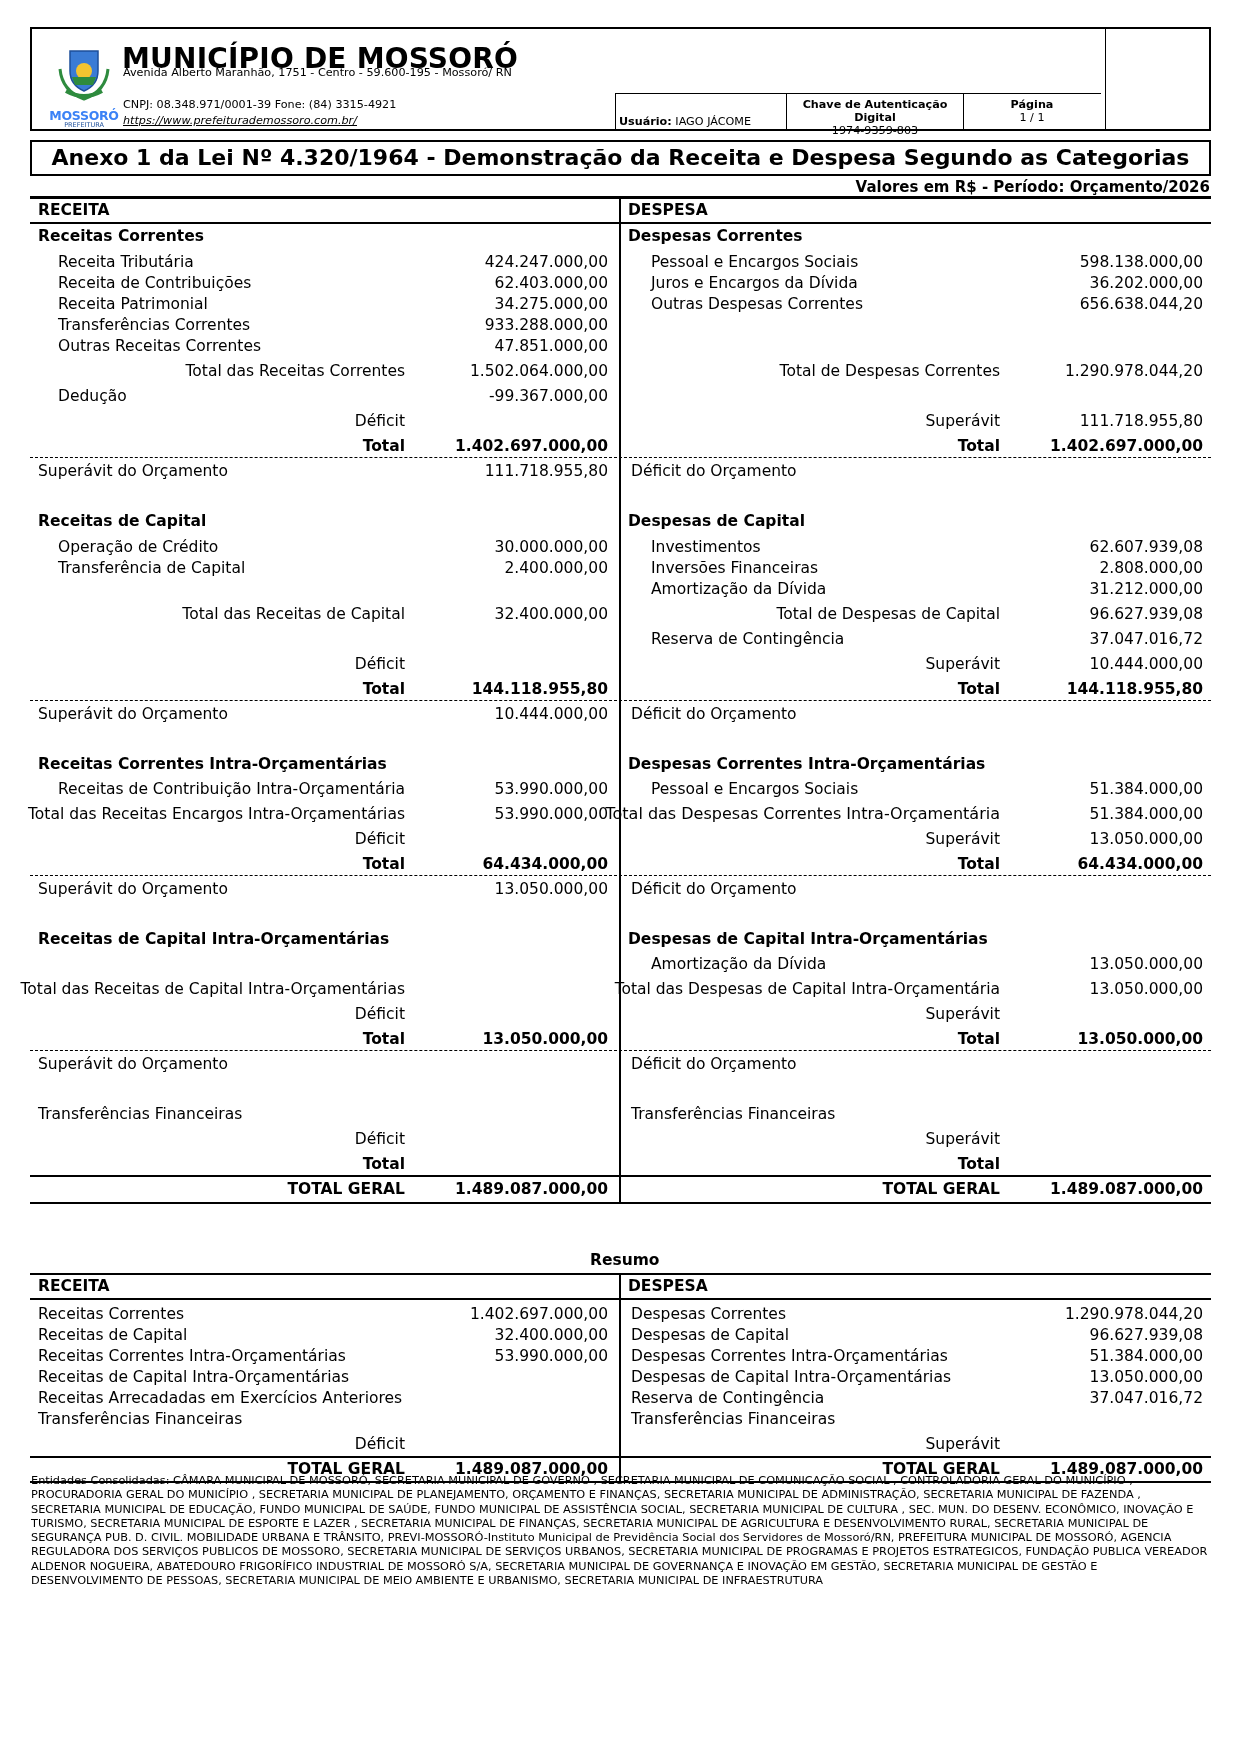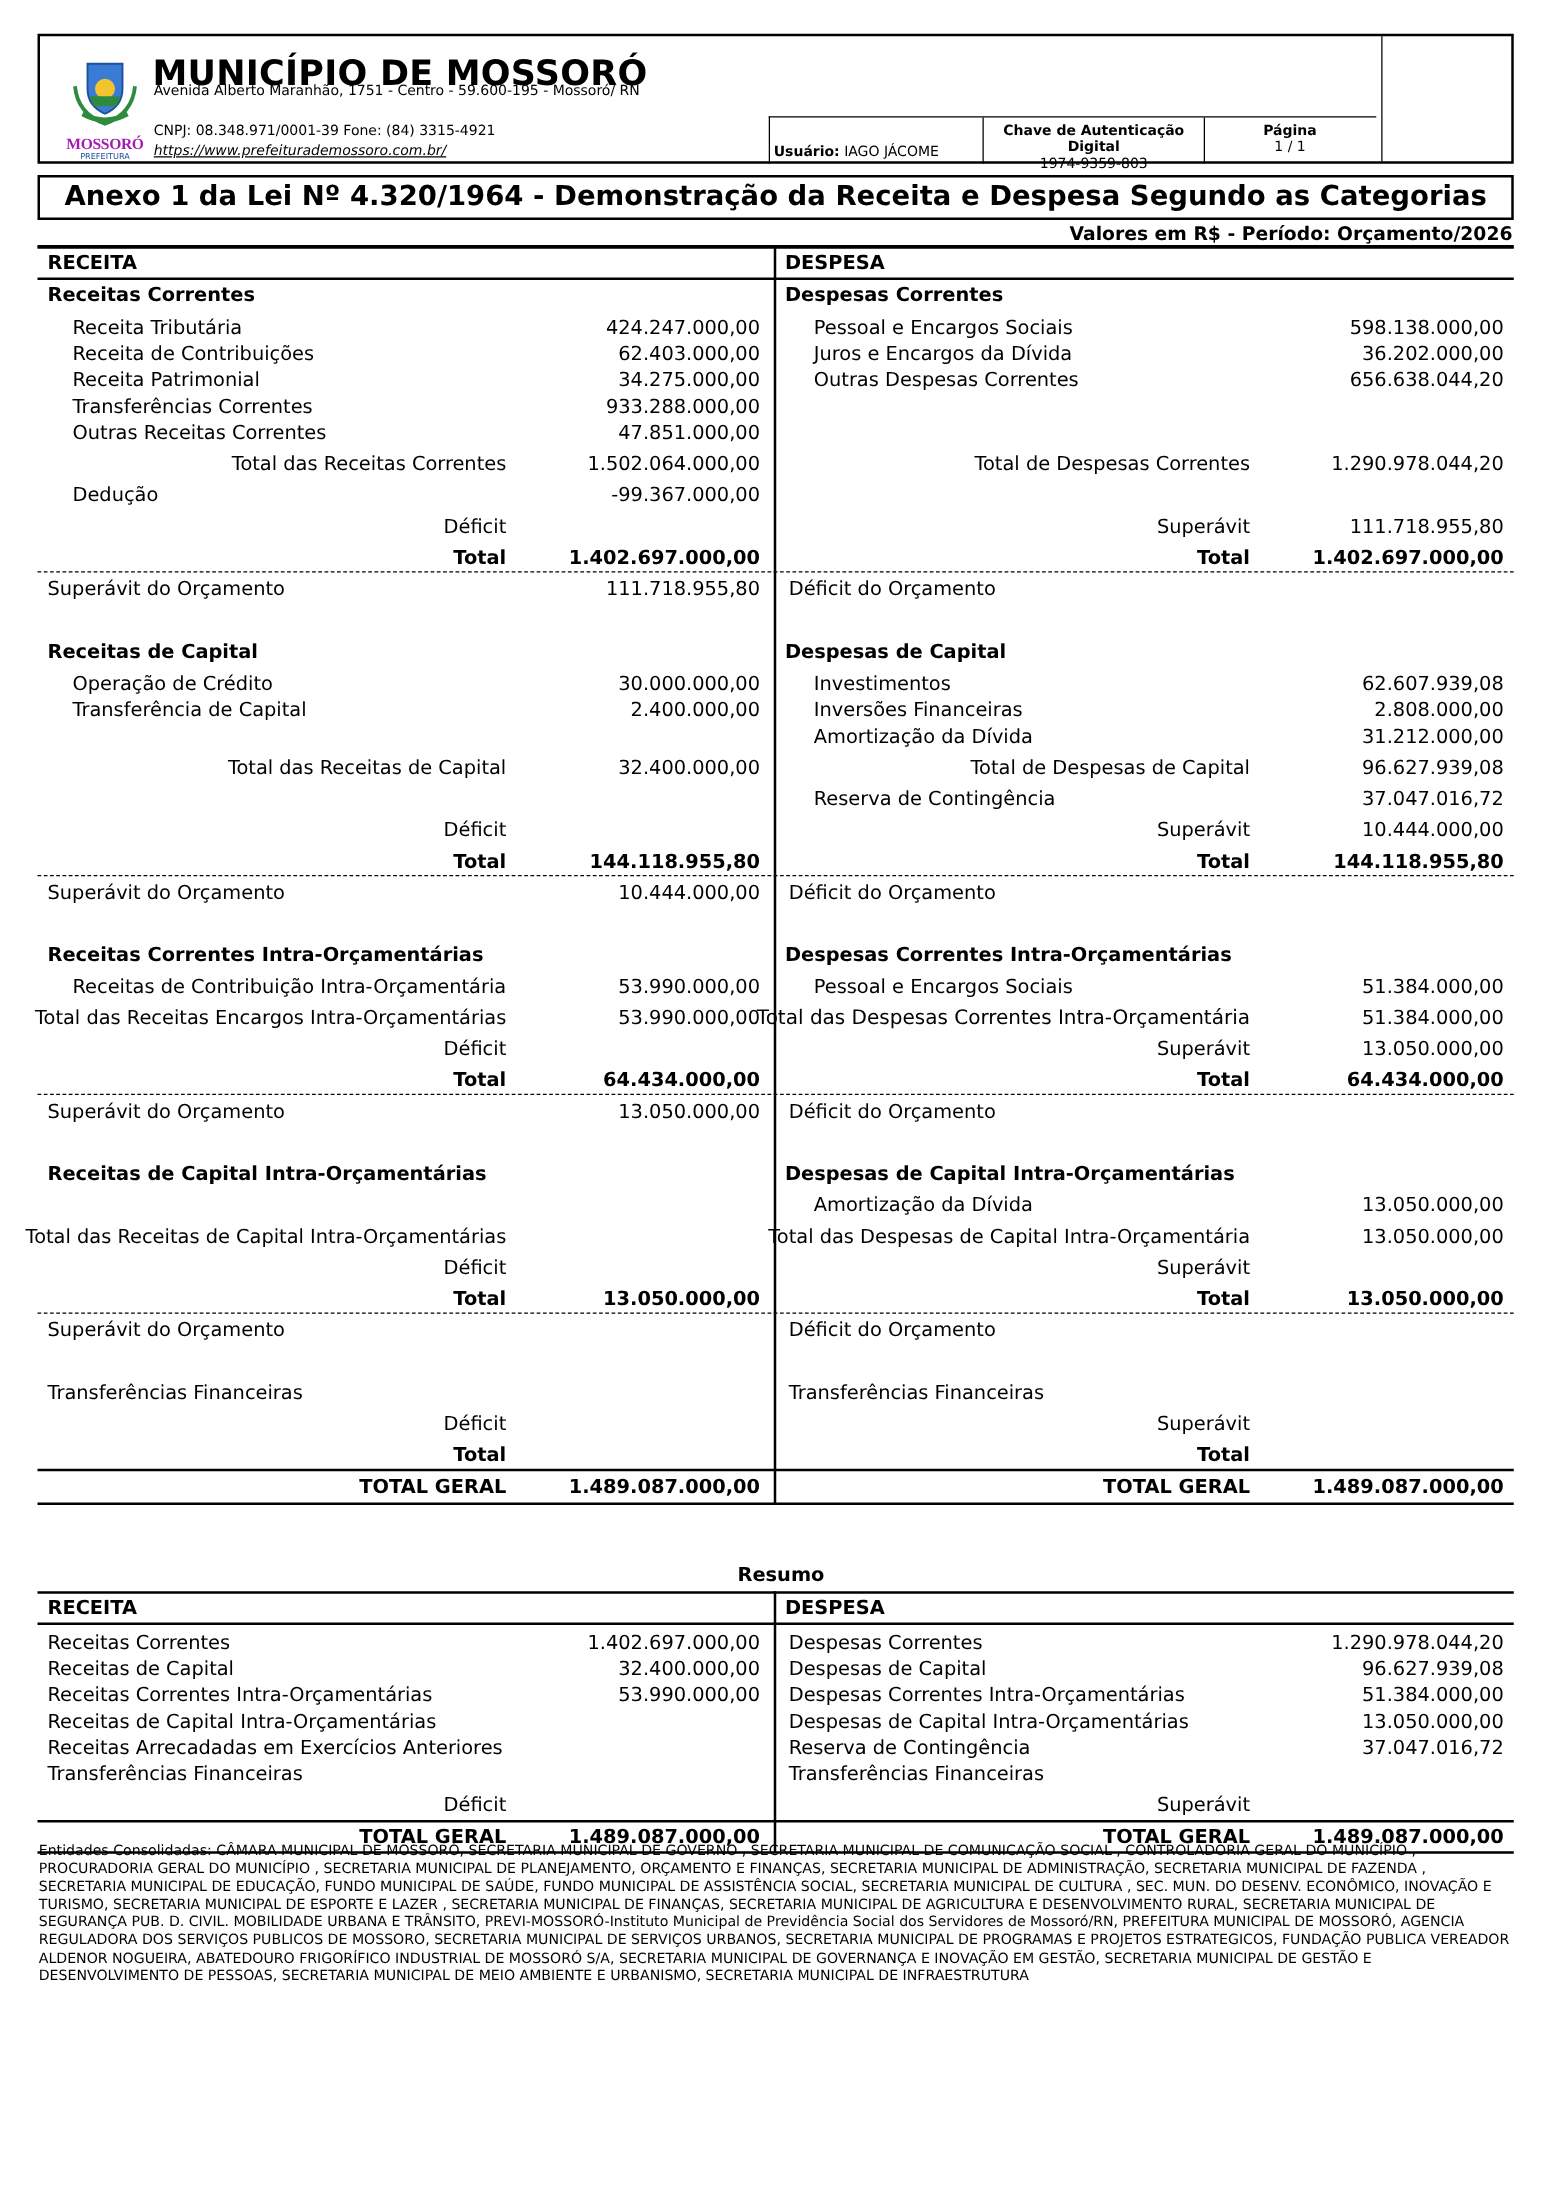--- a/index.html
+++ b/index.html
@@ -37,21 +37,21 @@
   <div class="right-cell"></div>
 </div>
 <div id="logo" class="abs">
   <svg width="72" height="58" viewBox="0 0 72 58">
     <path d="M22 4 h28 v20 q0 14 -14 20 q-14 -6 -14 -20z" fill="#3a7bd5" stroke="#1d4f9a" stroke-width="1.5"></path>
     <circle cx="36" cy="24" r="8" fill="#f4c430"></circle>
     <path d="M24 30 h24 l-3 8 h-18z" fill="#2e8b3e"></path>
     <path d="M12 22 q2 22 24 30 q22 -8 24 -30" fill="none" stroke="#2e8b3e" stroke-width="3"></path>
     <path d="M18 44 q18 10 36 0" fill="none" stroke="#2e8b3e" stroke-width="4"></path>
   </svg>
-  <div style="font-size:12.5px;font-weight:bold;color:#a21caf;text-align:center;line-height:13px;letter-spacing:-0.3px;font-family:Liberation Serif, serif;">MOSSORÓ</div>
+  <div style="font-size:12.5px;font-weight:bold;color:#3b82f6;text-align:center;line-height:13px;letter-spacing:-0.3px;">MOSSORÓ</div>
   <div style="font-size:6.5px;color:#1d4f9a;text-align:center;line-height:7px;">PREFEITURA</div>
 </div>
 <div id="mun-title" class="abs">MUNICÍPIO DE MOSSORÓ</div>
 <div class="abs addr" style="top:66px;">Avenida Alberto Maranhão, 1751 - Centro - 59.600-195 - Mossoró/ RN</div>
 <div class="abs addr" style="top:98px;">CNPJ: 08.348.971/0001-39 Fone: (84) 3315-4921</div>
 <div id="url" class="abs addr" style="top:114px;font-style:italic;">https://www.prefeiturademossoro.com.br/</div>
 
 <div id="meta-box" class="abs">
   <div id="meta-user" class="cell">
     <span><b>Usuário:</b> <span style="position:static">IAGO JÁCOME</span></span>

